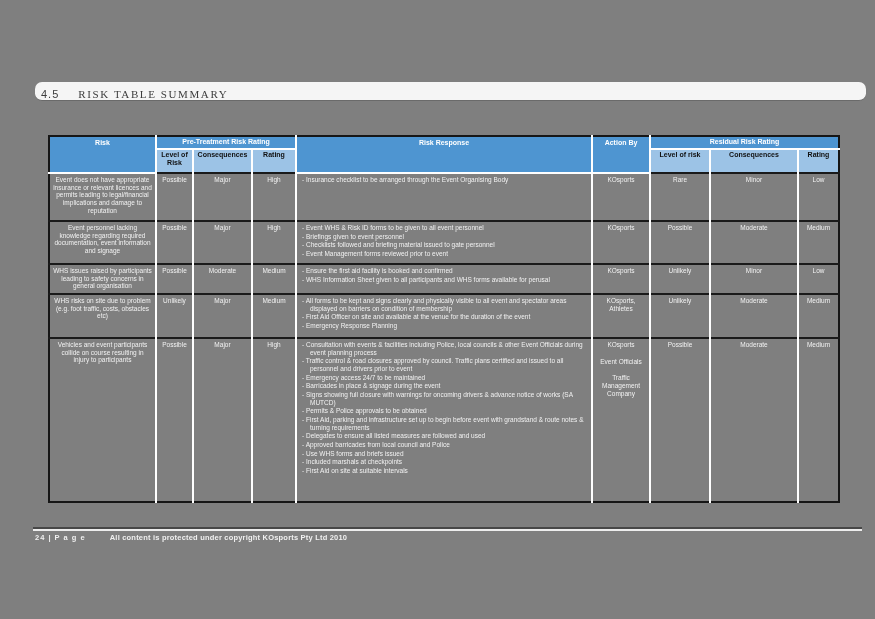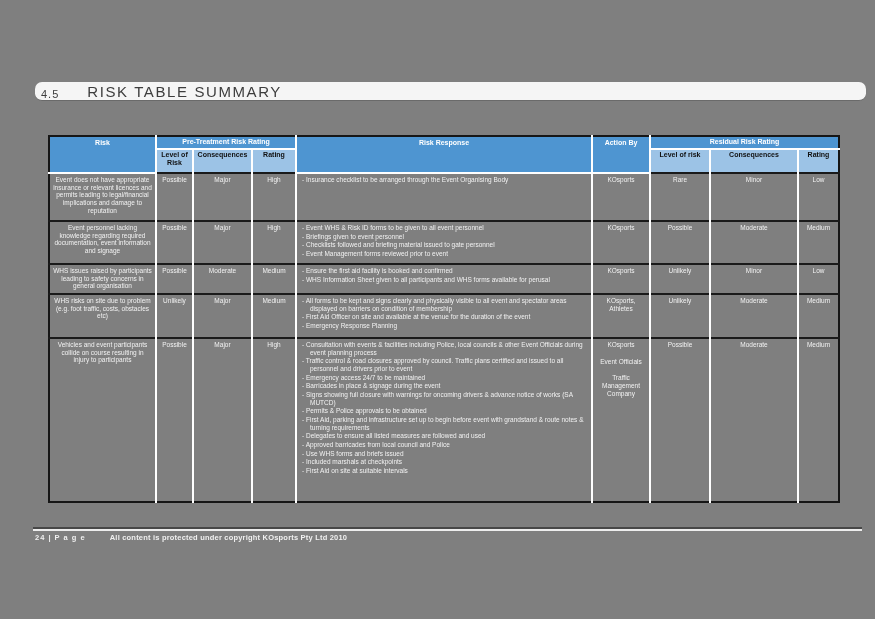--- a/index.html
+++ b/index.html
@@ -17,22 +17,22 @@
     display:flex;align-items:flex-end;
     border-bottom:1px solid #6a6a6a;
     box-sizing:border-box;
     border-radius:7px;
   }
   .heading-num{
     margin-left:6px;
     font-size:11px;color:#3d3d3d;letter-spacing:1px;font-weight:400;
   }
   .heading-title{
-    margin-left:28px;
-    font-size:15px;color:#3d3d3d;letter-spacing:1.6px;font-weight:400;
+    margin-left:19px;
+    font-size:11px;color:#3d3d3d;letter-spacing:1.6px;font-weight:400;font-family:Liberation Serif, serif;
   }
   
   .risk-table{
     position:absolute;left:48px;top:135px;width:790px;
     border-collapse:collapse;table-layout:fixed;
     border:2px solid #161616;
     font-size:6.5px;line-height:1.18;color:#f2f2f2;
   }
   .risk-table th,.risk-table td{
     border-right:2px solid #ffffff;

